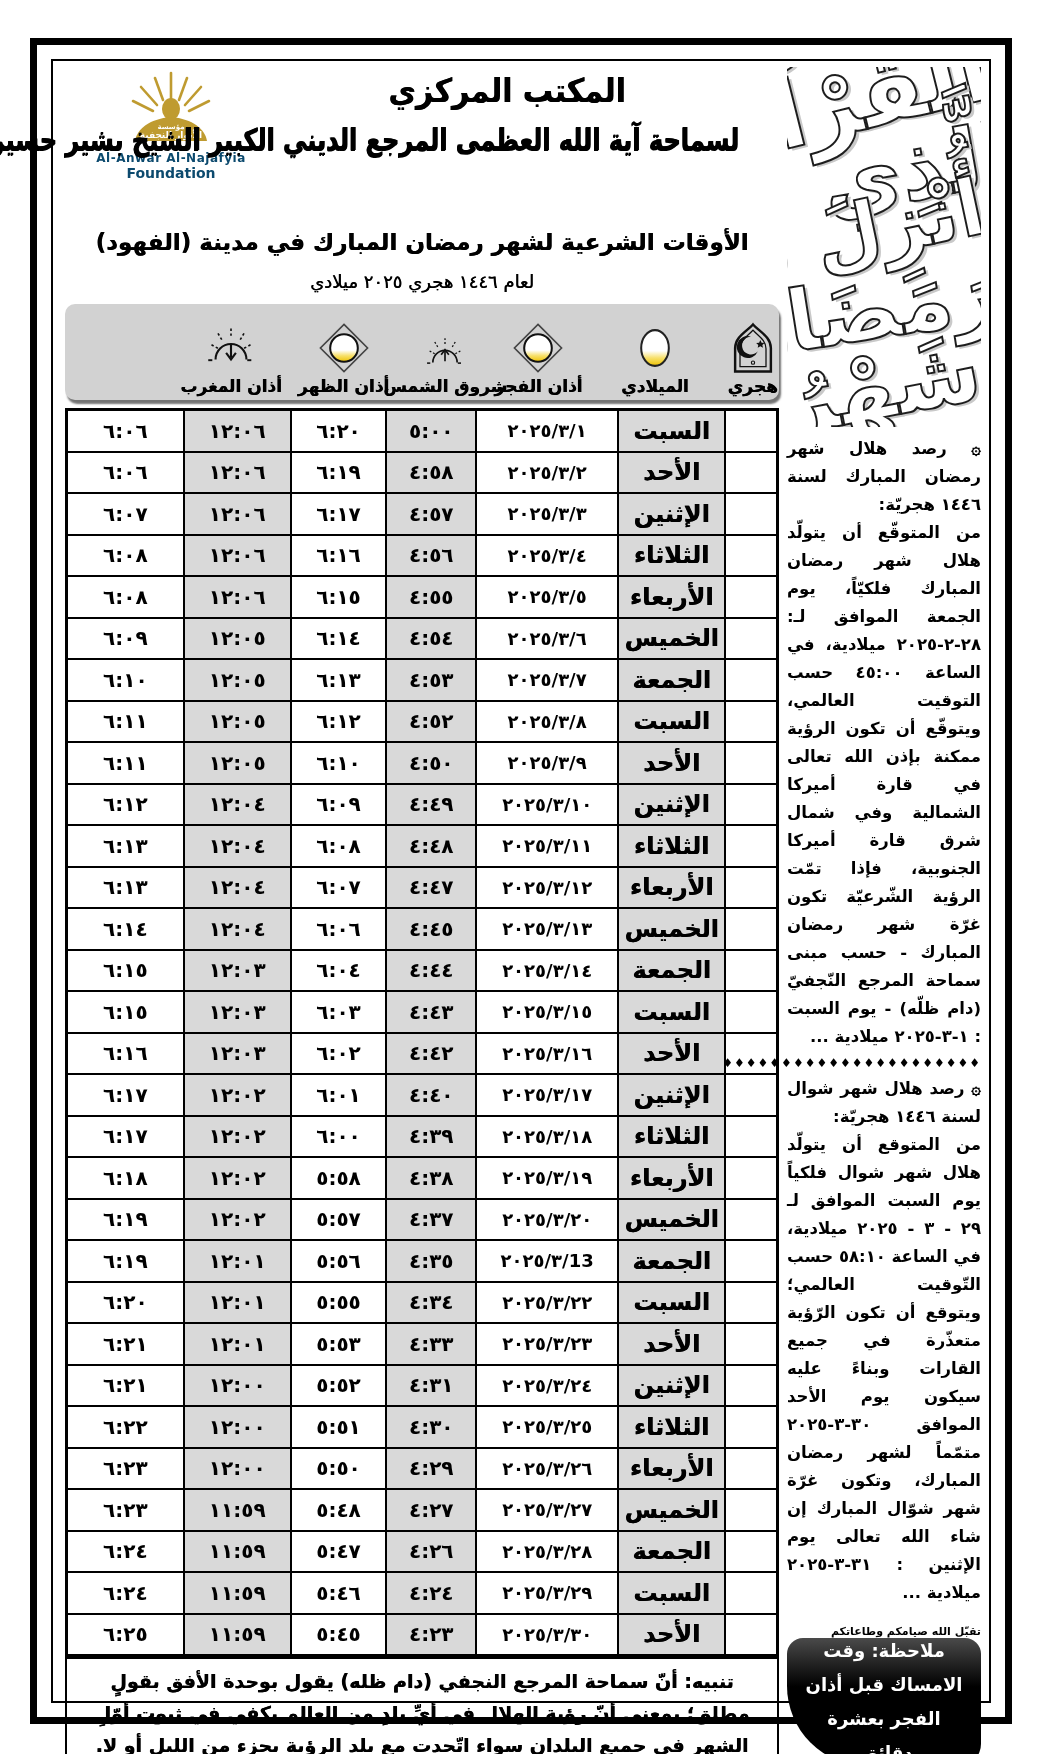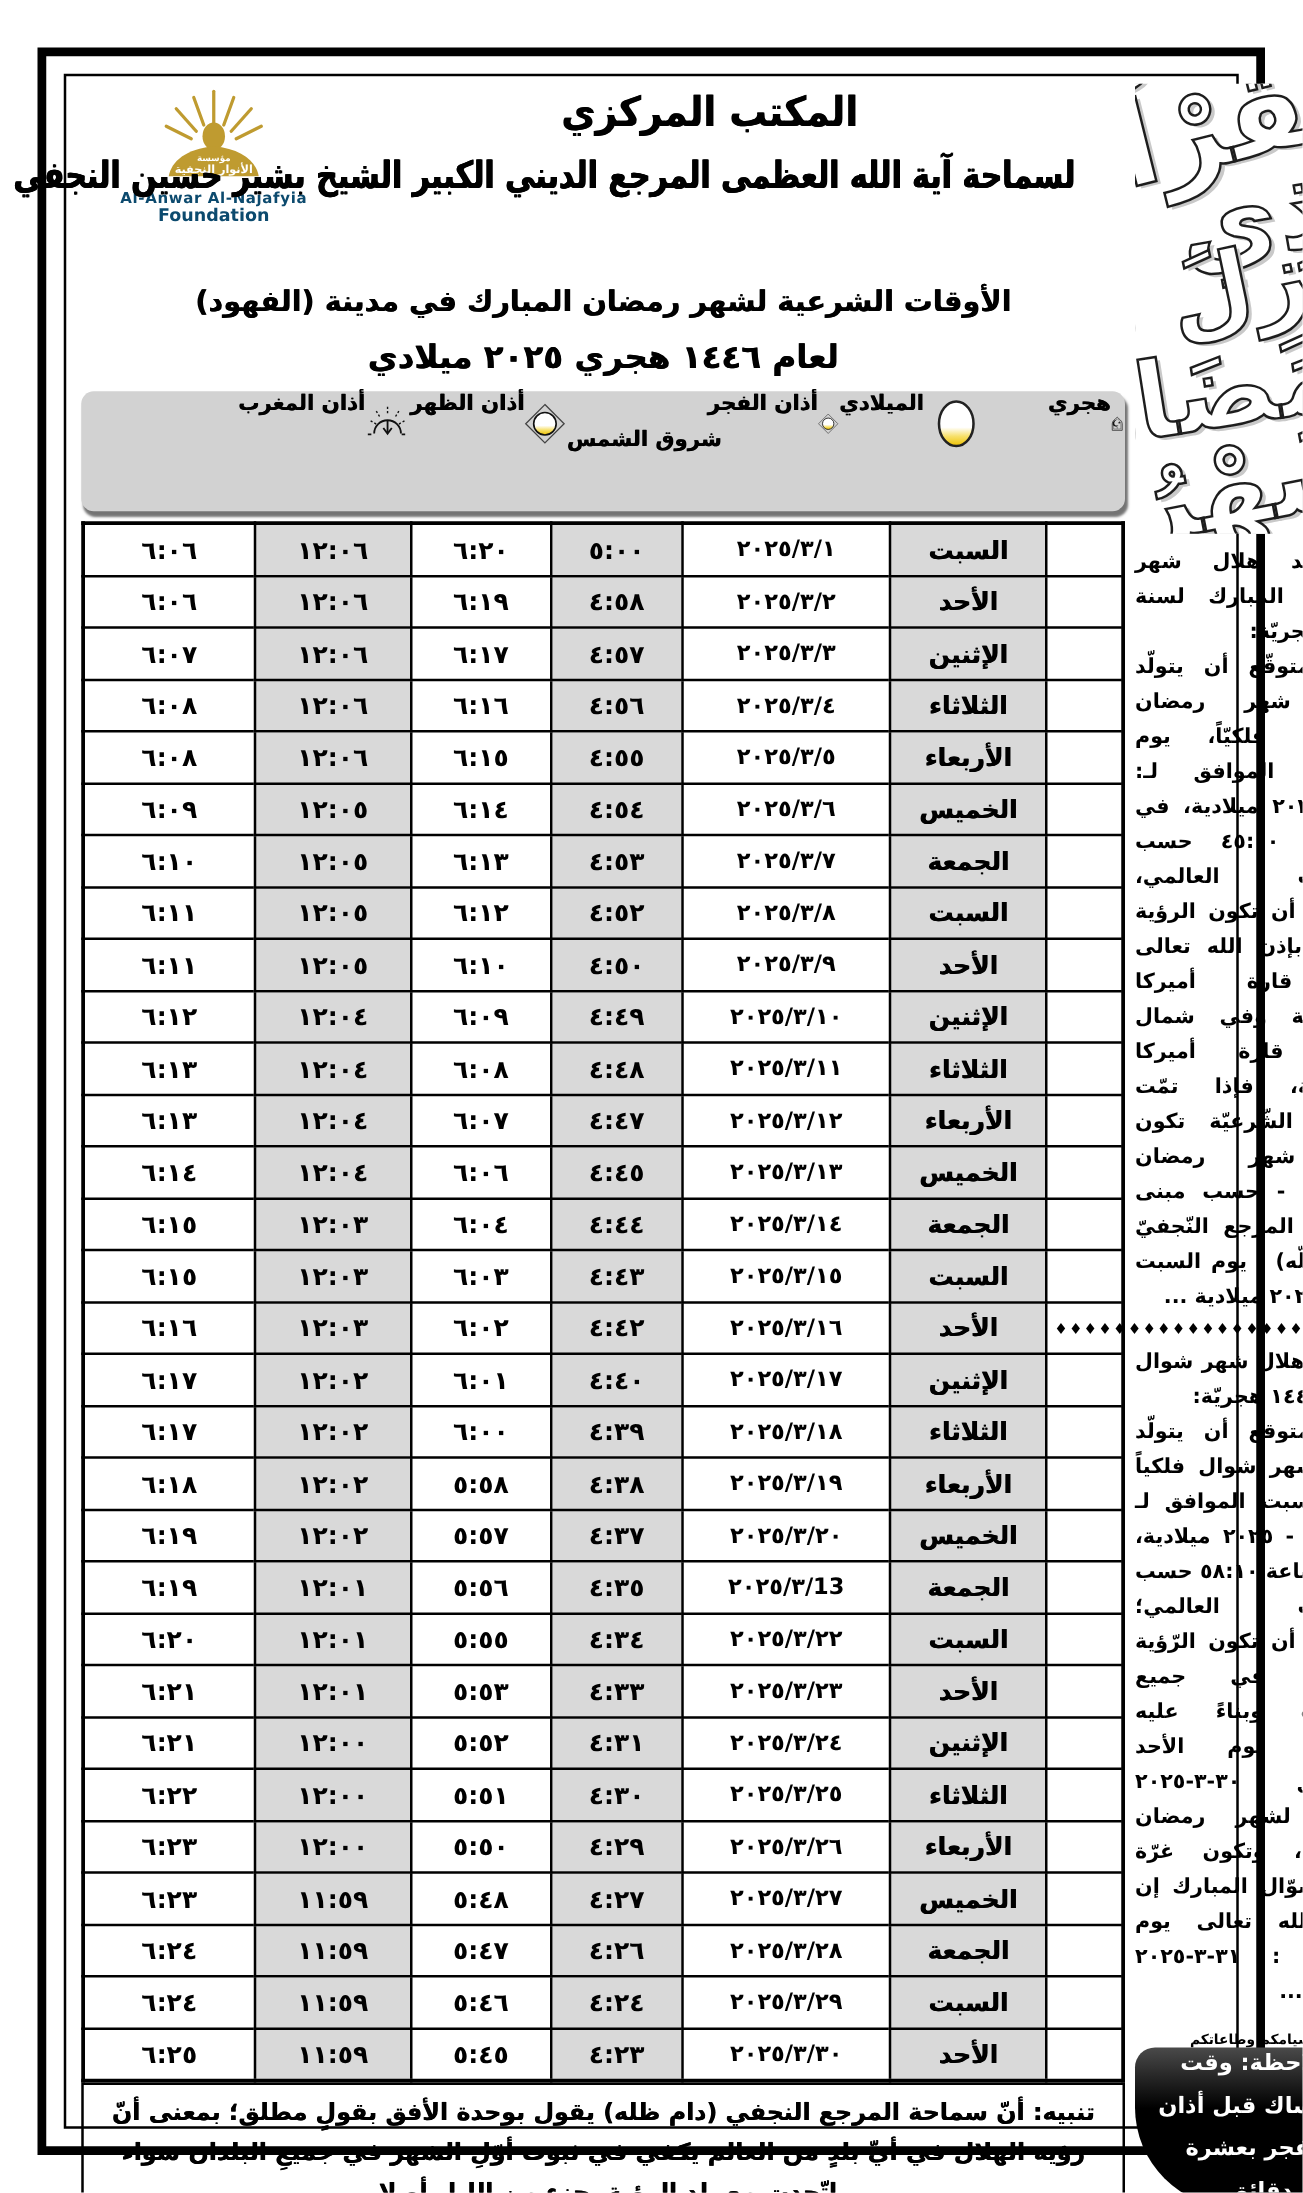--- a/index.html
+++ b/index.html
@@ -23,32 +23,32 @@
   
   .main{flex:1;display:flex;flex-direction:column;padding:0 6px 6px 8px;box-sizing:border-box;}
   .header{position:relative;height:150px;flex:0 0 150px;}
   .logo{position:absolute;left:6px;top:4px;width:200px;text-align:center;color:#0c4a6e;}
   .logo-en1{font-size:12px;font-weight:bold;letter-spacing:.5px;}
   .logo-en2{font-size:14px;font-weight:bold;}
   .header-center{position:absolute;right:40px;left:210px;top:0;text-align:center;}
   .office{font-size:30px;font-weight:900;transform:scaleY(1.1);text-shadow:.6px 0 #000;margin-top:8px;}
   .marja{font-size:24px;font-weight:900;transform:scaleY(1.25);text-shadow:.8px 0 #000,0 .4px #000;margin-top:18px;letter-spacing:-1px;white-space:nowrap;}
   .title{ text-align:center;font-size:23px;font-weight:900;text-shadow:.5px 0 #000;margin-top:14px;}
-  .subtitle{text-align:center;font-size:26px;font-weight:700;text-shadow:.5px 0 #000;margin-top:16px;margin-bottom:12px;}
+  .subtitle{text-align:center;font-size:18px;font-weight:400;text-shadow:.5px 0 #000;margin-top:16px;margin-bottom:12px;}
   
   .strip{display:flex;background:#d2d2d2;border-radius:10px;box-shadow:2px 4px 2px rgba(0,0,0,.55);height:96px;flex:0 0 96px;align-items:stretch;margin-bottom:8px;}
-  .strip-cell{display:flex;flex-direction:row;justify-content:flex-end;padding-bottom:4px;box-sizing:border-box;}
+  .strip-cell{display:flex;flex-direction:column;align-items:center;justify-content:flex-end;padding-bottom:4px;box-sizing:border-box;}
   .strip-cell svg{width:52px;height:52px;margin-bottom:2px;}
   .strip-label{font-size:17px;font-weight:900;text-shadow:.5px 0 #000;white-space:nowrap;}
   .w-hijri{width:7.4%;}.w-day{width:15%;}.w-date{width:20%;}.w-fajr{width:12.6%;}.w-sunrise{width:13.5%;margin-top:29px;}.w-dhuhr{width:15%;}.w-maghrib{width:16.5%;}
   
   table.times{border-collapse:collapse;width:100%;table-layout:fixed;border:3px solid #000;}
   table.times td{border:2px solid #000;height:37.5px;text-align:center;vertical-align:middle;font-weight:900;overflow:hidden;}
   td.shaded{background:#d9d9d9;}
-  td.c-day{font-size:20px;text-shadow:.5px 0 #000;}
+  td.c-day{font-size:24px;text-shadow:.5px 0 #000;}
   td.c-date{font-size:18px;}
   td.num{font-size:20px;}
   
   .footer-note{margin-top:auto;border:2px solid #000;padding:6px 14px;text-align:center;font-size:19px;font-weight:900;line-height:32px;text-shadow:.4px 0 #000;}
 </style>
 </head>
 <body>
 
 <svg width="0" height="0" style="position:absolute" aria-hidden="true">
   <defs>

